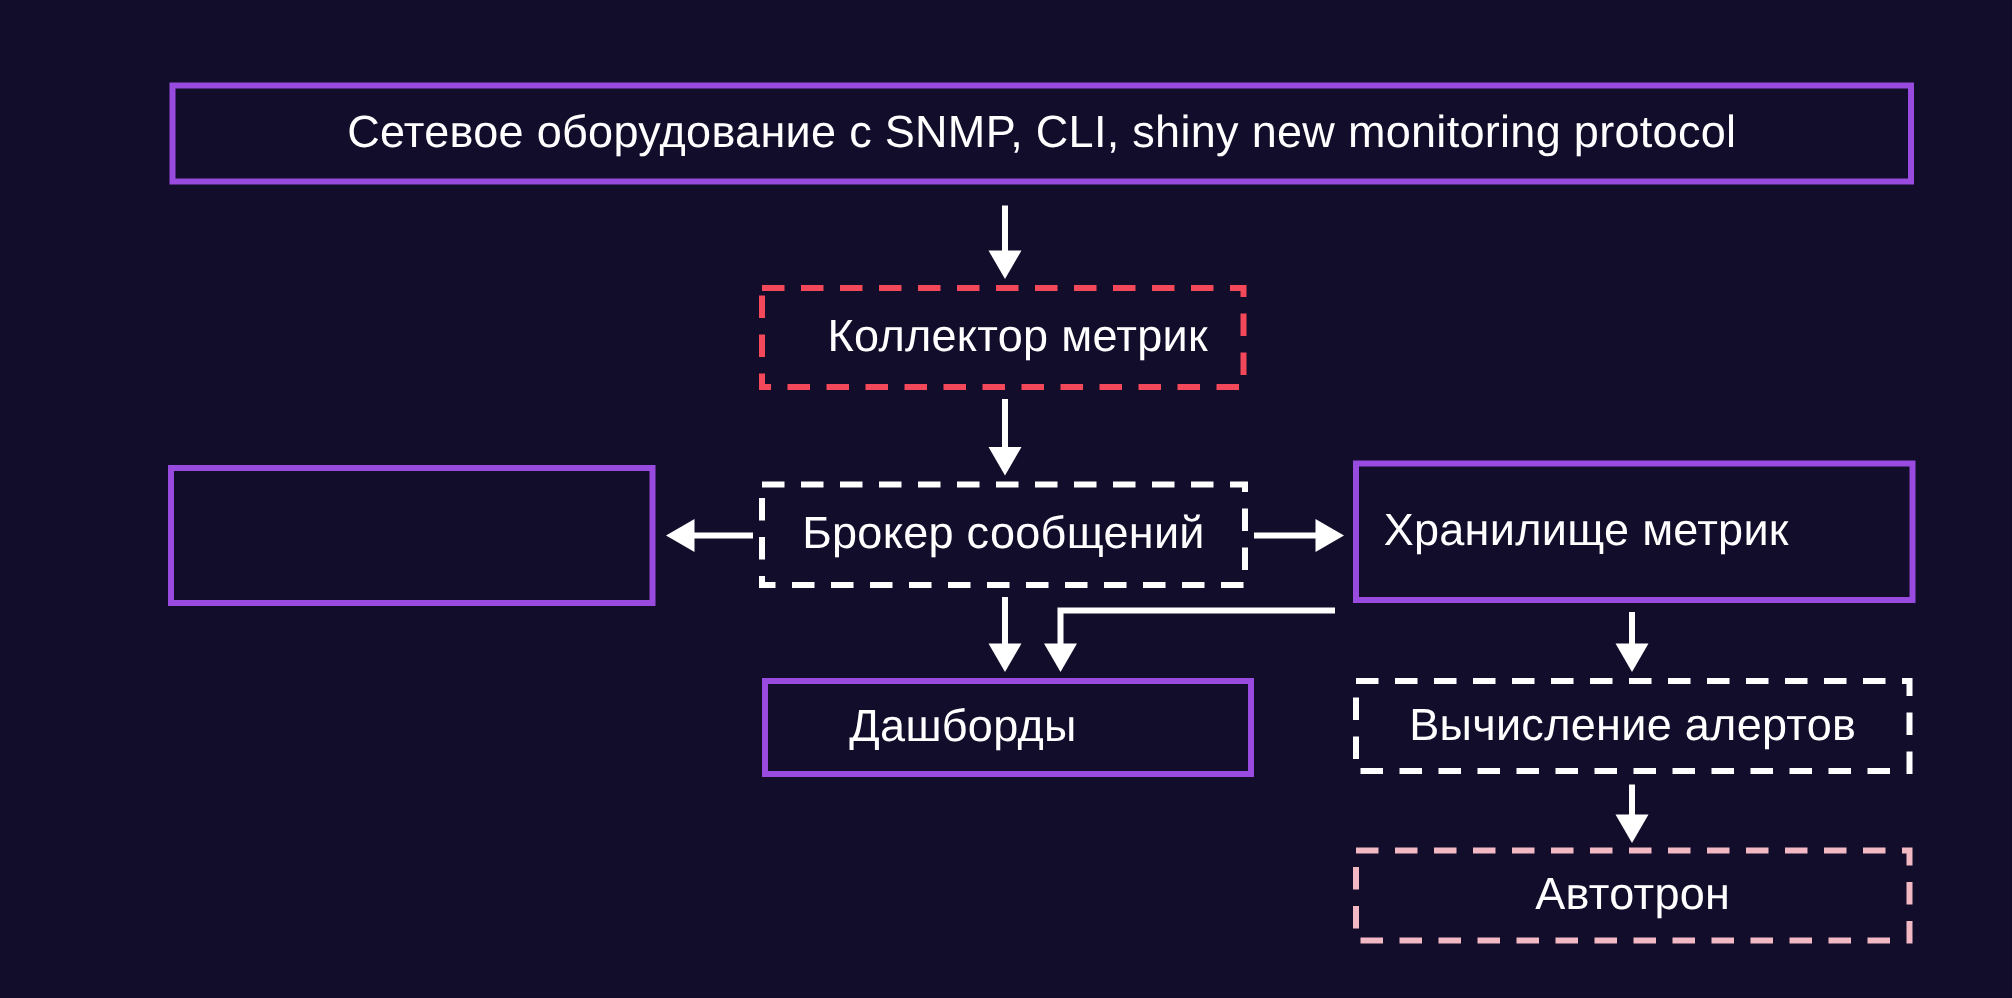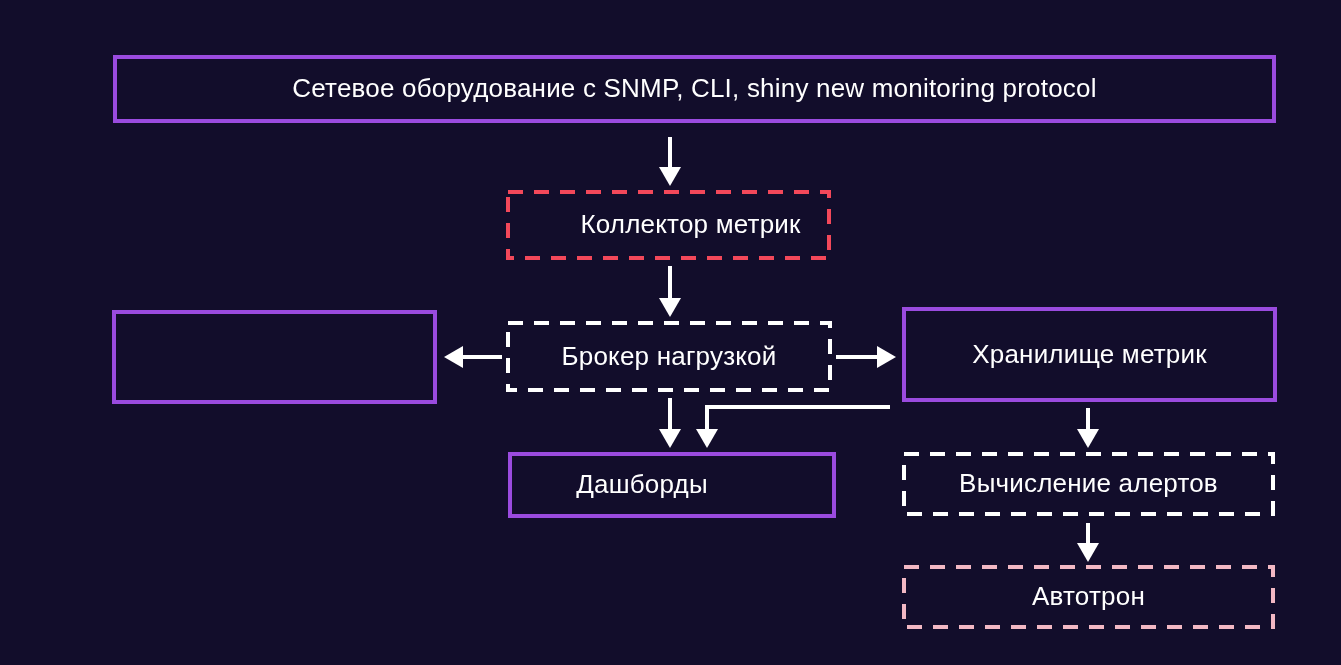--- a/index.html
+++ b/index.html
@@ -7,30 +7,30 @@
     position:relative;
     width:1341px;height:665px;
     background:#120d2b;
     font-family:"Liberation Sans",sans-serif;
     overflow:hidden;
   }
   .layer{position:absolute;left:0;top:0;width:1341px;height:665px;}
   .node{
     position:absolute;
     display:flex;align-items:center;justify-content:center;
-    color:#ffffff;font-size:26px;line-height:1.35;
+    color:#ffffff;font-size:30px;line-height:1.35;
     text-align:center;white-space:pre-line;
     letter-spacing:.2px;
   }
   
   .n-equipment {left:113px;top:55px; width:1163px;height:68px;}
-  .n-collector {left:528px;top:190px;width:325px; height:70px;}
+  .n-collector {left:516px;top:190px;width:325px; height:70px;}
   .n-broker    {left:506px;top:321px;width:326px; height:71px;}
   .n-cdn       {left:112px;top:310px;width:325px; height:94px;}
-  .n-storage   {left:902px;top:307px;width:375px; height:95px;}
+  .n-storage   {left:870px;top:307px;width:375px; height:95px;}
   .n-dashboards{left:508px;top:452px;width:268px; height:66px;}
   .n-alerts    {left:902px;top:452px;width:373px; height:64px;}
   .n-autotron  {left:902px;top:565px;width:373px; height:64px;}
 </style>
 </head>
 <body>
 
 <div class="canvas">
 
   <svg class="layer" viewBox="0 0 1341 665">
@@ -80,21 +80,21 @@
     </g>
   </svg>
 
   <div class="node n-equipment">
     <span>Сетевое оборудование с SNMP, CLI, shiny new monitoring protocol</span>
   </div>
   <div class="node n-collector">
     <span>Коллектор метрик</span>
   </div>
   <div class="node n-broker">
-    <span>Брокер нагрузкой</span>
+    <span>Брокер сообщений</span>
   </div>
   <div class="node n-storage">
     <span>Хранилище метрик</span>
   </div>
   <div class="node n-dashboards">
     <span>Дашборды</span>
   </div>
   <div class="node n-autotron">
     <span>Автотрон</span>
   </div>

